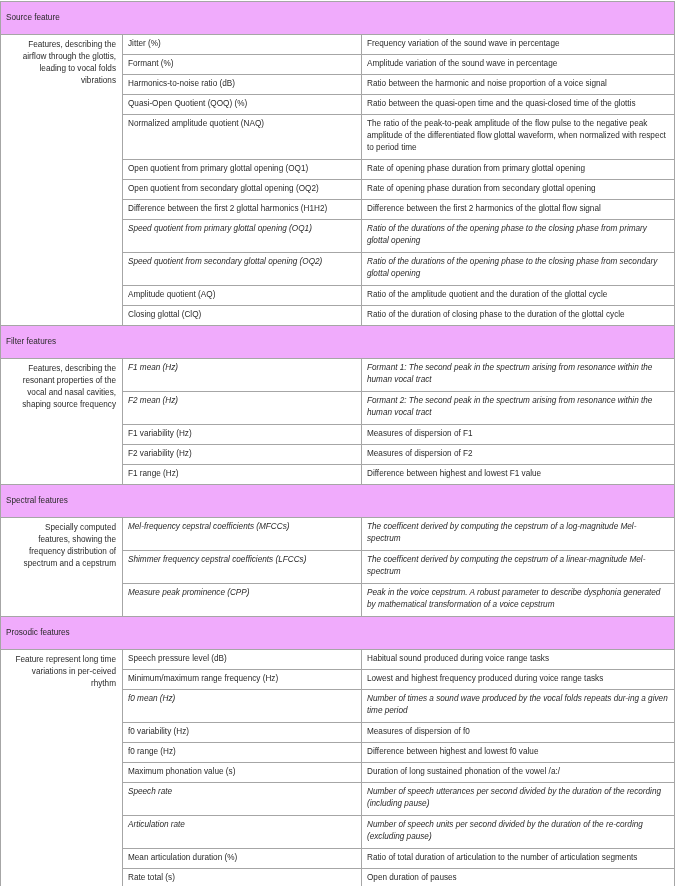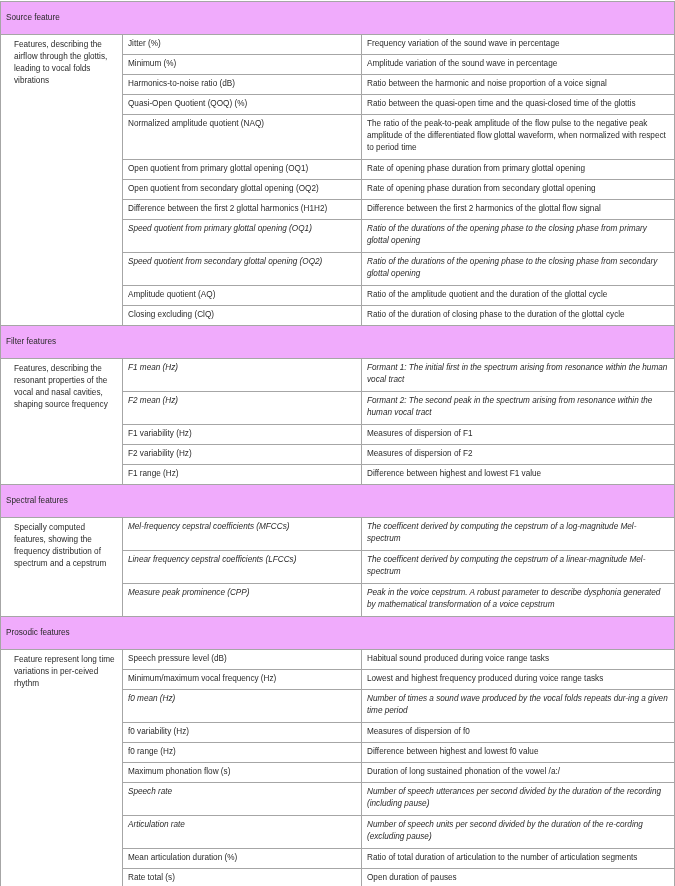--- a/index.html
+++ b/index.html
@@ -26,20 +26,21 @@
   }
   tr.section td {
     background: #f0abfc;
     padding: 10px 5px;
     height: 12px;
   }
   td.group {
     padding-left: 13px;
     padding-right: 6px;
     padding-top: 4px;
+    text-align: right;
   }
   td.feat, td.desc { padding-top: 3px; padding-bottom: 4px; }
   tr.tall td.feat, tr.tall td.desc { height: 25px; font-style: italic; }
   tr.tall3 td.feat, tr.tall3 td.desc { height: 37px; }
 </style>
 </head>
 <body>
 
 <table>
   <colgroup>
@@ -50,21 +51,21 @@
   <tbody id="table-body">
       <tr class="section">
         <td colspan="3">Source feature</td>
       </tr>
       <tr>
         <td class="group" rowspan="12">Features, describing the airflow through the glottis, leading to vocal folds vibrations</td>
         <td class="feat">Jitter (%)</td>
         <td class="desc">Frequency variation of the sound wave in percentage</td>
       </tr>
       <tr>
-        <td class="feat">Minimum (%)</td>
+        <td class="feat">Formant (%)</td>
         <td class="desc">Amplitude variation of the sound wave in percentage</td>
       </tr>
       <tr>
         <td class="feat">Harmonics-to-noise ratio (dB)</td>
         <td class="desc">Ratio between the harmonic and noise proportion of a voice signal</td>
       </tr>
       <tr>
         <td class="feat">Quasi-Open Quotient (QOQ) (%)</td>
         <td class="desc">Ratio between the quasi-open time and the quasi-closed time of the glottis</td>
       </tr>
@@ -90,30 +91,30 @@
       </tr>
       <tr class="tall">
         <td class="feat">Speed quotient from secondary glottal opening (OQ2)</td>
         <td class="desc">Ratio of the durations of the opening phase to the closing phase from secondary glottal opening</td>
       </tr>
       <tr>
         <td class="feat">Amplitude quotient (AQ)</td>
         <td class="desc">Ratio of the amplitude quotient and the duration of the glottal cycle</td>
       </tr>
       <tr>
-        <td class="feat">Closing excluding (ClQ)</td>
+        <td class="feat">Closing glottal (ClQ)</td>
         <td class="desc">Ratio of the duration of closing phase to the duration of the glottal cycle</td>
       </tr>
       <tr class="section">
         <td colspan="3">Filter features</td>
       </tr>
       <tr class="tall">
         <td class="group" rowspan="5">Features, describing the resonant properties of the vocal and nasal cavities, shaping source frequency</td>
         <td class="feat">F1 mean (Hz)</td>
-        <td class="desc">Formant 1: The initial first in the spectrum arising from resonance within the human vocal tract</td>
+        <td class="desc">Formant 1: The second peak in the spectrum arising from resonance within the human vocal tract</td>
       </tr>
       <tr class="tall">
         <td class="feat">F2 mean (Hz)</td>
         <td class="desc">Formant 2: The second peak in the spectrum arising from resonance within the human vocal tract</td>
       </tr>
       <tr>
         <td class="feat">F1 variability (Hz)</td>
         <td class="desc">Measures of dispersion of F1</td>
       </tr>
       <tr>
@@ -126,53 +127,53 @@
       </tr>
       <tr class="section">
         <td colspan="3">Spectral features</td>
       </tr>
       <tr class="tall">
         <td class="group" rowspan="3">Specially computed features, showing the frequency distribution of spectrum and a cepstrum</td>
         <td class="feat">Mel-frequency cepstral coefficients (MFCCs)</td>
         <td class="desc">The coefficent derived by computing the cepstrum of a log-magnitude Mel-spectrum</td>
       </tr>
       <tr class="tall">
-        <td class="feat">Linear frequency cepstral coefficients (LFCCs)</td>
+        <td class="feat">Shimmer frequency cepstral coefficients (LFCCs)</td>
         <td class="desc">The coefficent derived by computing the cepstrum of a linear-magnitude Mel-spectrum</td>
       </tr>
       <tr class="tall">
         <td class="feat">Measure peak prominence (CPP)</td>
         <td class="desc">Peak in the voice cepstrum. A robust parameter to describe dysphonia generated by mathematical transformation of a voice cepstrum</td>
       </tr>
       <tr class="section">
         <td colspan="3">Prosodic features</td>
       </tr>
       <tr>
         <td class="group" rowspan="15">Feature represent long time variations in per-ceived rhythm</td>
         <td class="feat">Speech pressure level (dB)</td>
         <td class="desc">Habitual sound produced during voice range tasks</td>
       </tr>
       <tr>
-        <td class="feat">Minimum/maximum vocal frequency (Hz)</td>
+        <td class="feat">Minimum/maximum range frequency (Hz)</td>
         <td class="desc">Lowest and highest frequency produced during voice range tasks</td>
       </tr>
       <tr class="tall">
         <td class="feat">f0 mean (Hz)</td>
         <td class="desc">Number of times a sound wave produced by the vocal folds repeats dur-ing a given time period</td>
       </tr>
       <tr>
         <td class="feat">f0 variability (Hz)</td>
         <td class="desc">Measures of dispersion of f0</td>
       </tr>
       <tr>
         <td class="feat">f0 range (Hz)</td>
         <td class="desc">Difference between highest and lowest f0 value</td>
       </tr>
       <tr>
-        <td class="feat">Maximum phonation flow (s)</td>
+        <td class="feat">Maximum phonation value (s)</td>
         <td class="desc">Duration of long sustained phonation of the vowel /a:/</td>
       </tr>
       <tr class="tall">
         <td class="feat">Speech rate</td>
         <td class="desc">Number of speech utterances per second divided by the duration of the recording (including pause)</td>
       </tr>
       <tr class="tall">
         <td class="feat">Articulation rate</td>
         <td class="desc">Number of speech units per second divided by the duration of the re-cording (excluding pause)</td>
       </tr>

